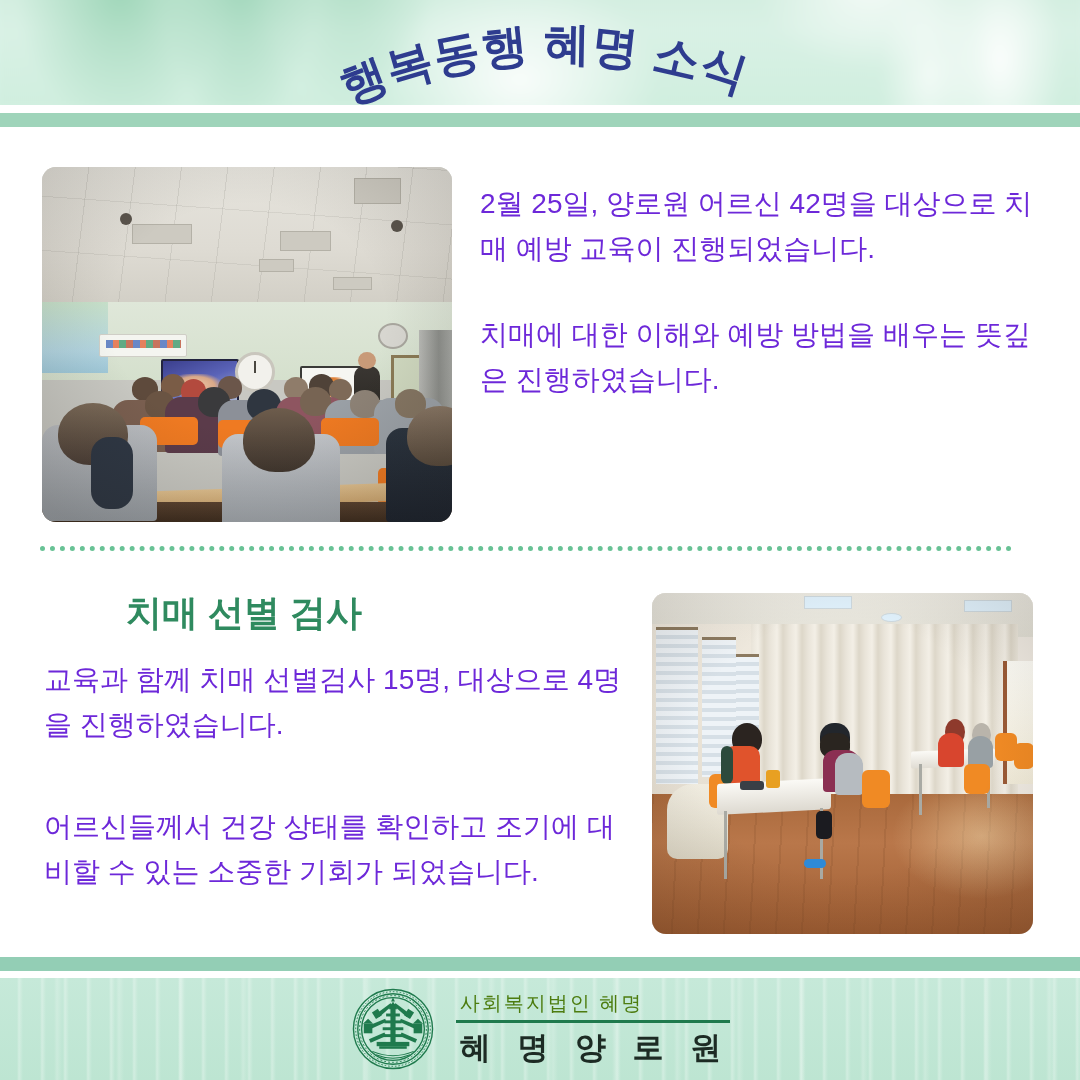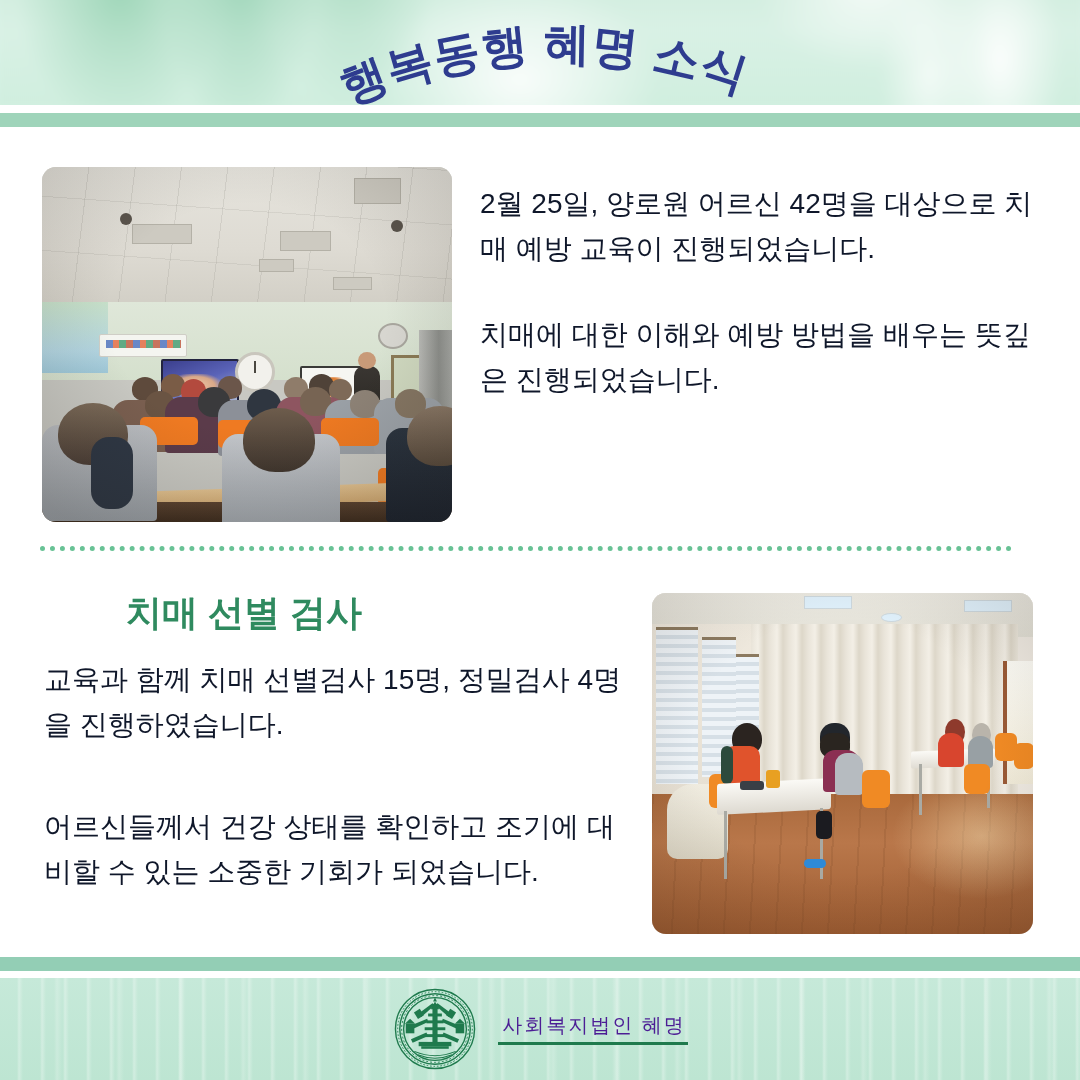--- a/index.html
+++ b/index.html
@@ -93,21 +93,21 @@
     font-weight: bold;
     line-height: 1.25;
     margin: 0;
   }
   .sec1-head {
     font-size: 36px;
     text-align: right;
     padding-right: 2px;
   }
   .body-text {
-    color: #0f172a;
+    color: #6d28d9;
     font-size: 28px;
     line-height: 1.62;
     margin: 0;
   }
   .sec1-p1 { margin-top: 16px; text-align: left; }
   .sec1-p2 { margin-top: 40px; text-align: left; }
 
   
   .divider {
     position: absolute;
@@ -181,21 +181,21 @@
     width: 86px; height: 86px;
     flex: 0 0 86px;
   }
   .org-block {
     display: flex;
     flex-direction: column;
     align-items: stretch;
     justify-content: center;
   }
   .org-sub {
-    color: #4c1d95;
+    color: #4d7c0f;
     font-size: 20px;
     letter-spacing: 2px;
     line-height: 1.1;
     padding: 0 2px 6px 4px;
   }
   .org-rule {
     height: 3px;
     background: #1f7a4d;
     width: 100%;
   }
@@ -473,31 +473,31 @@
 
           <div class="p1-body" style="left:84%;top:34%;width:100px;height:94px;background:linear-gradient(180deg,#2c3540 0%,#1e2530 100%)"></div>
           <div class="p1-head" style="left:89%;top:18%;width:66px;height:60px;background:linear-gradient(180deg,#8a7866 0%,#5a4c3e 100%)"></div>
         </div>
         <div class="p1-vignette"></div>
       </div>
     </div>
 
     <div class="sec1-text">
       <p class="body-text sec1-p1">2월 25일, 양로원 어르신 42명을 대상으로 치매 예방 교육이 진행되었습니다.</p>
-      <p class="body-text sec1-p2">치매에 대한 이해와 예방 방법을 배우는 뜻깊은 진행되었습니다.</p>
+      <p class="body-text sec1-p2">치매에 대한 이해와 예방 방법을 배우는 뜻깊은 진행하였습니다.</p>
     </div>
   </div>
 
   <div class="divider"></div>
 
   <div class="sec2">
 
     <div class="sec2-text">
       <h2 class="head-green sec2-head">치매 선별 검사</h2>
-      <p class="body-text sec2-p1">교육과 함께 치매 선별검사 15명, 정밀검사 4명을 진행하였습니다.</p>
+      <p class="body-text sec2-p1">교육과 함께 치매 선별검사 15명, 대상으로 4명을 진행하였습니다.</p>
       <p class="body-text sec2-p2">어르신들께서 건강 상태를 확인하고 조기에 대비할 수 있는 소중한 기회가 되었습니다.</p>
     </div>
 
     <div class="photo photo2">
       <div class="p2">
         <div class="p2-ceiling"></div>
         <div class="p2-ceillight" style="left:40%;top:1%;width:12%;height:3%"></div>
         <div class="p2-ceillight" style="left:82%;top:2%;width:12%;height:3%"></div>
         <div class="p2-ceillight" style="left:60%;top:6%;width:5%;height:2%;border-radius:50%"></div>
 
@@ -594,16 +594,17 @@
         <g stroke="#1f7a4d" stroke-width="1.2" fill="none">
           <path d="M26 76 Q50 86 74 76"></path>
           <path d="M30 80 Q50 88 70 80"></path>
         </g>
       </svg>
     </div>
 
     <div class="org-block">
       <div class="org-sub">사회복지법인 혜명</div>
       <div class="org-rule"></div>
+      <div class="org-main">혜 명 양 로 원</div>
     </div>
 
   </div>
 </div>
 
 </body></html>

